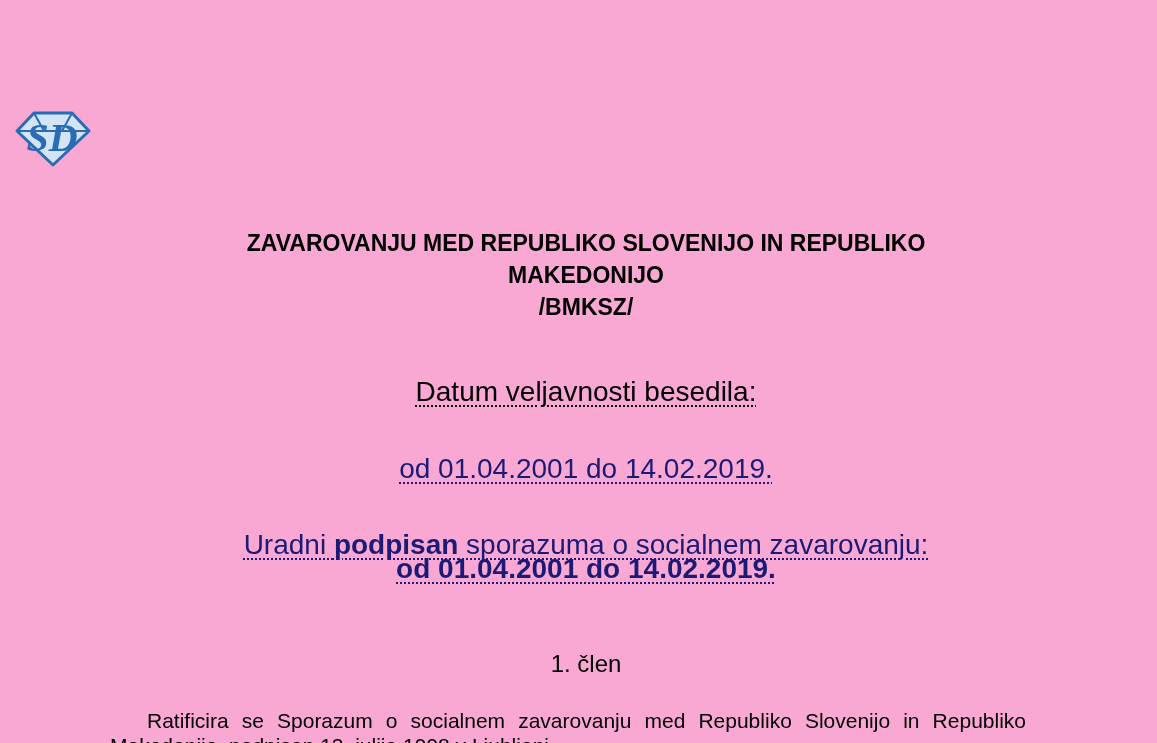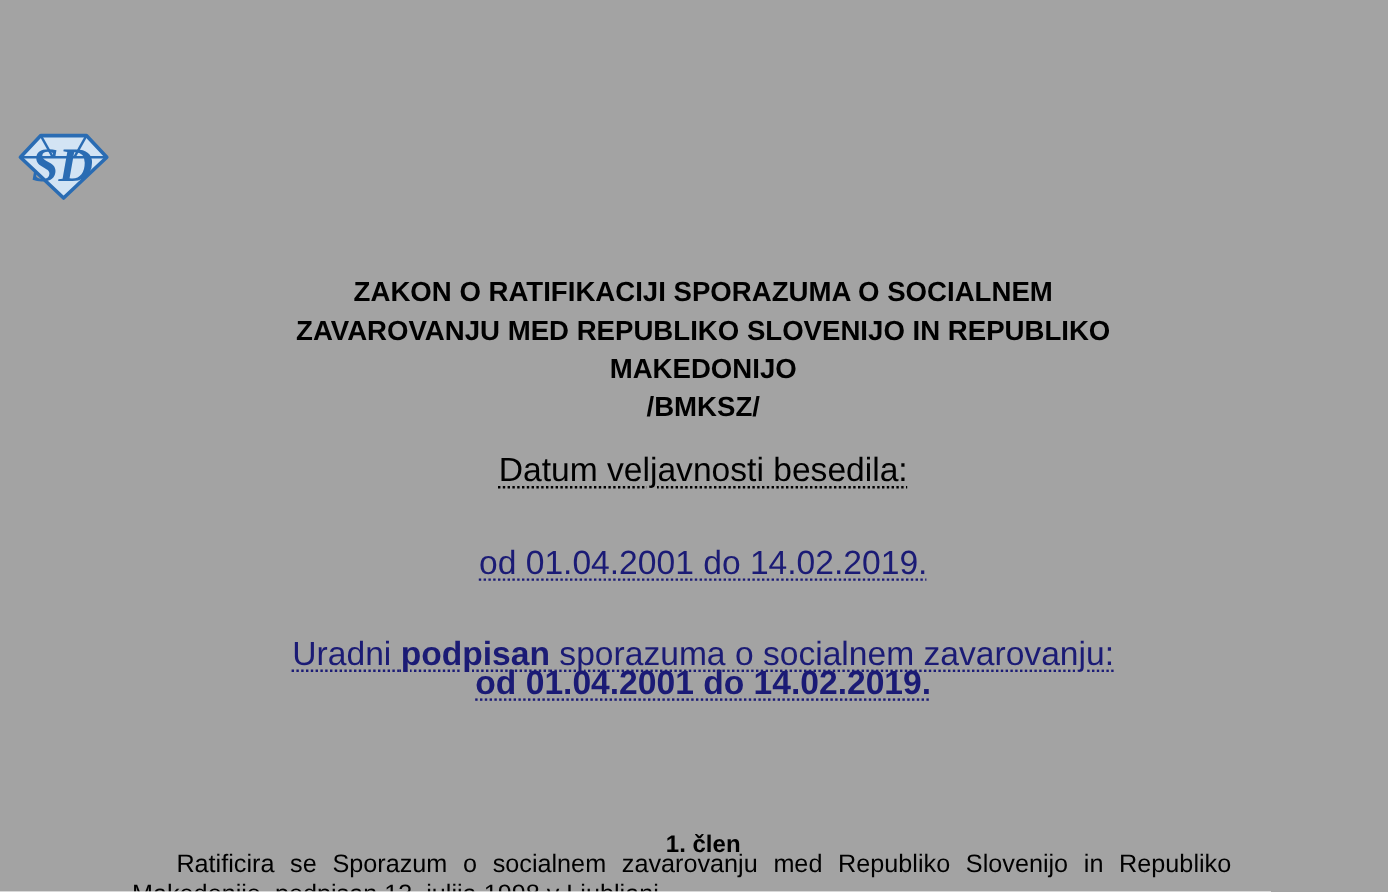--- a/index.html
+++ b/index.html
@@ -4,21 +4,21 @@
 <style>
   html, body {
     margin: 0;
     padding: 0;
     background: #ffffff;
   }
   .page {
     position: relative;
     width: 1157px;
     height: 743px;
-    background: #a3a3a3;
+    background: #f9a8d4;
     overflow: hidden;
     font-family: "Liberation Sans", "DejaVu Sans", sans-serif;
     color: #000000;
   }
   .logo {
     position: absolute;
     left: 13px;
     top: 108px;
     width: 80px;
     height: 62px;
@@ -49,23 +49,23 @@
     text-decoration-style: dotted;
     text-decoration-thickness: 2px;
     text-underline-offset: 4px;
   }
   .b { font-weight: bold; }
   .block-text-validity   { top: 380px; }
   .block-agreement-valid { top: 457px; }
   .block-agreement-appl  { top: 533px; }
   .gazette-line          { top: 609px; font-size: 20px; line-height: 24px; }
   .article-heading {
-    top: 692px;
-    font-size: 20px;
-    font-weight: bold;
+    top: 652px;
+    font-size: 24px;
+    font-weight: normal;
     line-height: 24px;
   }
   .article-body {
     position: absolute;
     top: 708px;
     left: 110px;
     width: 916px;
     font-size: 21px;
     line-height: 25px;
     text-align: justify;
@@ -81,21 +81,20 @@
     <svg width="80" height="62" viewBox="0 0 80 62">
       <polygon points="21,5 59,5 76,23 40,57 4,23" fill="#d3e4f4" stroke="#2a6cb3" stroke-width="3" stroke-linejoin="round"></polygon>
       <line x1="4" y1="23" x2="76" y2="23" stroke="#2a6cb3" stroke-width="2"></line>
       <line x1="21" y1="5" x2="31" y2="23" stroke="#2a6cb3" stroke-width="2"></line>
       <line x1="59" y1="5" x2="49" y2="23" stroke="#2a6cb3" stroke-width="2"></line>
       <text x="39" y="43" text-anchor="middle" font-family="Liberation Serif, serif" font-size="40" font-weight="bold" font-style="italic" fill="#2a6cb3">SD</text>
     </svg>
   </div>
 
   <div class="centered doc-title">
-    <div>ZAKON O RATIFIKACIJI SPORAZUMA O SOCIALNEM</div>
     <div>ZAVAROVANJU MED REPUBLIKO SLOVENIJO IN REPUBLIKO</div>
     <div>MAKEDONIJO</div>
     <div class="abbr">/BMKSZ/</div>
   </div>
 
   <div class="centered date-block black block-text-validity">
     <div><span class="u">Datum veljavnosti besedila:</span></div>
   </div>
 
   <div class="centered date-block navy block-agreement-valid">

